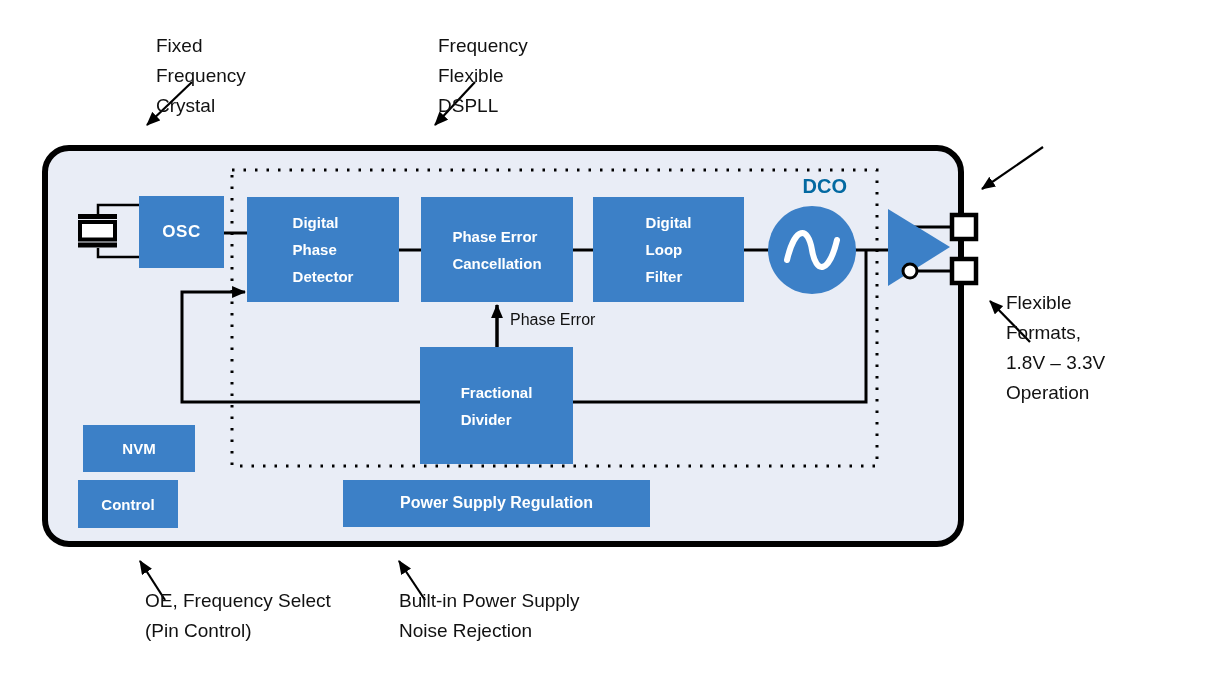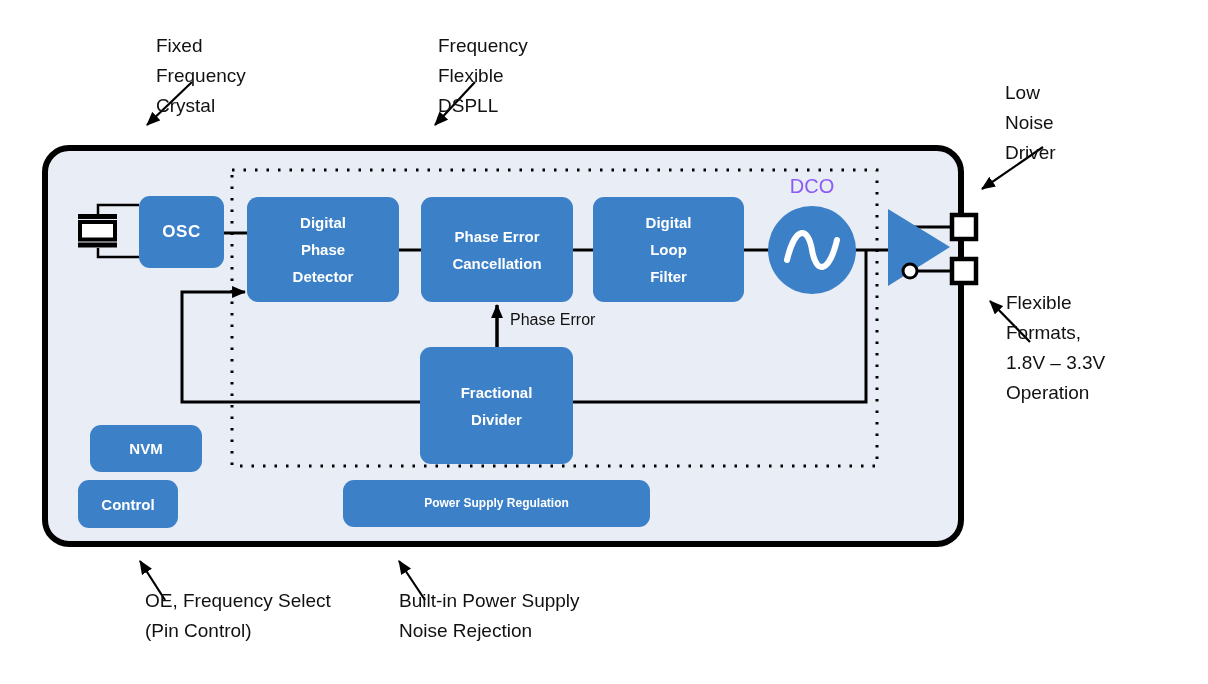--- a/index.html
+++ b/index.html
@@ -3,32 +3,32 @@
 <meta charset="utf-8">
 <style>
   html,body{margin:0;padding:0;background:#ffffff;}
   .stage{
     position:relative;width:1208px;height:684px;background:#ffffff;overflow:hidden;
     font-family:"Liberation Sans", sans-serif;color:#000;
   }
   .stage svg{position:absolute;left:0;top:0;}
   .block{
     position:absolute;background:#3C80C7;color:#ffffff;font-weight:bold;
-    display:flex;align-items:center;justify-content:center;text-align:center;
-    white-space:pre-line;font-size:15px;line-height:1.8;border-radius:11px;
+    display:flex;align-items:center;justify-content:center;
+    white-space:pre-line;font-size:15px;line-height:1.8;
   }
   .block.small{font-size:15px;line-height:1.4;}
   .block.osc{font-size:17px;letter-spacing:.5px;}
-  .block.psr{font-size:12px;}
+  .block.psr{font-size:16px;}
   .callout{
     position:absolute;font-size:19px;line-height:30px;text-align:left;
     white-space:pre-line;color:#111;
   }
   .dco-label{
-    position:absolute;font-weight:normal;font-size:20px;text-align:center;color:#8b5cf6;
+    position:absolute;font-weight:bold;font-size:20px;text-align:right;color:#0369a1;
   }
   .wire-label{
     position:absolute;font-size:16px;color:#111;white-space:nowrap;
   }
 </style>
 </head>
 <body>
 
 <div class="stage">
 
@@ -94,41 +94,38 @@
   <div class="block" style="left:421px;top:197px;width:152px;height:105px">Phase Error
 Cancellation</div>
 
   <div class="block" style="left:593px;top:197px;width:151px;height:105px">Digital
 Loop
 Filter</div>
 
   <div class="block" style="left:420px;top:347px;width:153px;height:117px">Fractional
 Divider</div>
 
-  <div class="block small" style="left:90px;top:425px;width:112px;height:47px">NVM</div>
+  <div class="block small" style="left:83px;top:425px;width:112px;height:47px">NVM</div>
 
   <div class="block small" style="left:78px;top:480px;width:100px;height:48px">Control</div>
 
   <div class="block psr" style="left:343px;top:480px;width:307px;height:47px">Power Supply Regulation</div>
 
   <div class="dco-label" style="left:777px;top:175px;width:70px">DCO</div>
 
   <div class="wire-label" style="left:510px;top:311px">Phase Error</div>
 
   <div class="callout" style="left:156px;top:31px;width:180px">Fixed
 Frequency
 Crystal</div>
 
   <div class="callout" style="left:438px;top:31px;width:180px">Frequency
 Flexible
 DSPLL</div>
 
-  <div class="callout" style="left:1005px;top:78px;width:140px">Low
-Noise
-Driver</div>
 
   <div class="callout" style="left:1006px;top:288px;width:180px">Flexible
 Formats,
 1.8V – 3.3V
 Operation</div>
 
   <div class="callout" style="left:145px;top:586px;width:240px">OE, Frequency Select
 (Pin Control)</div>
 
   <div class="callout" style="left:399px;top:586px;width:240px">Built-in Power Supply

